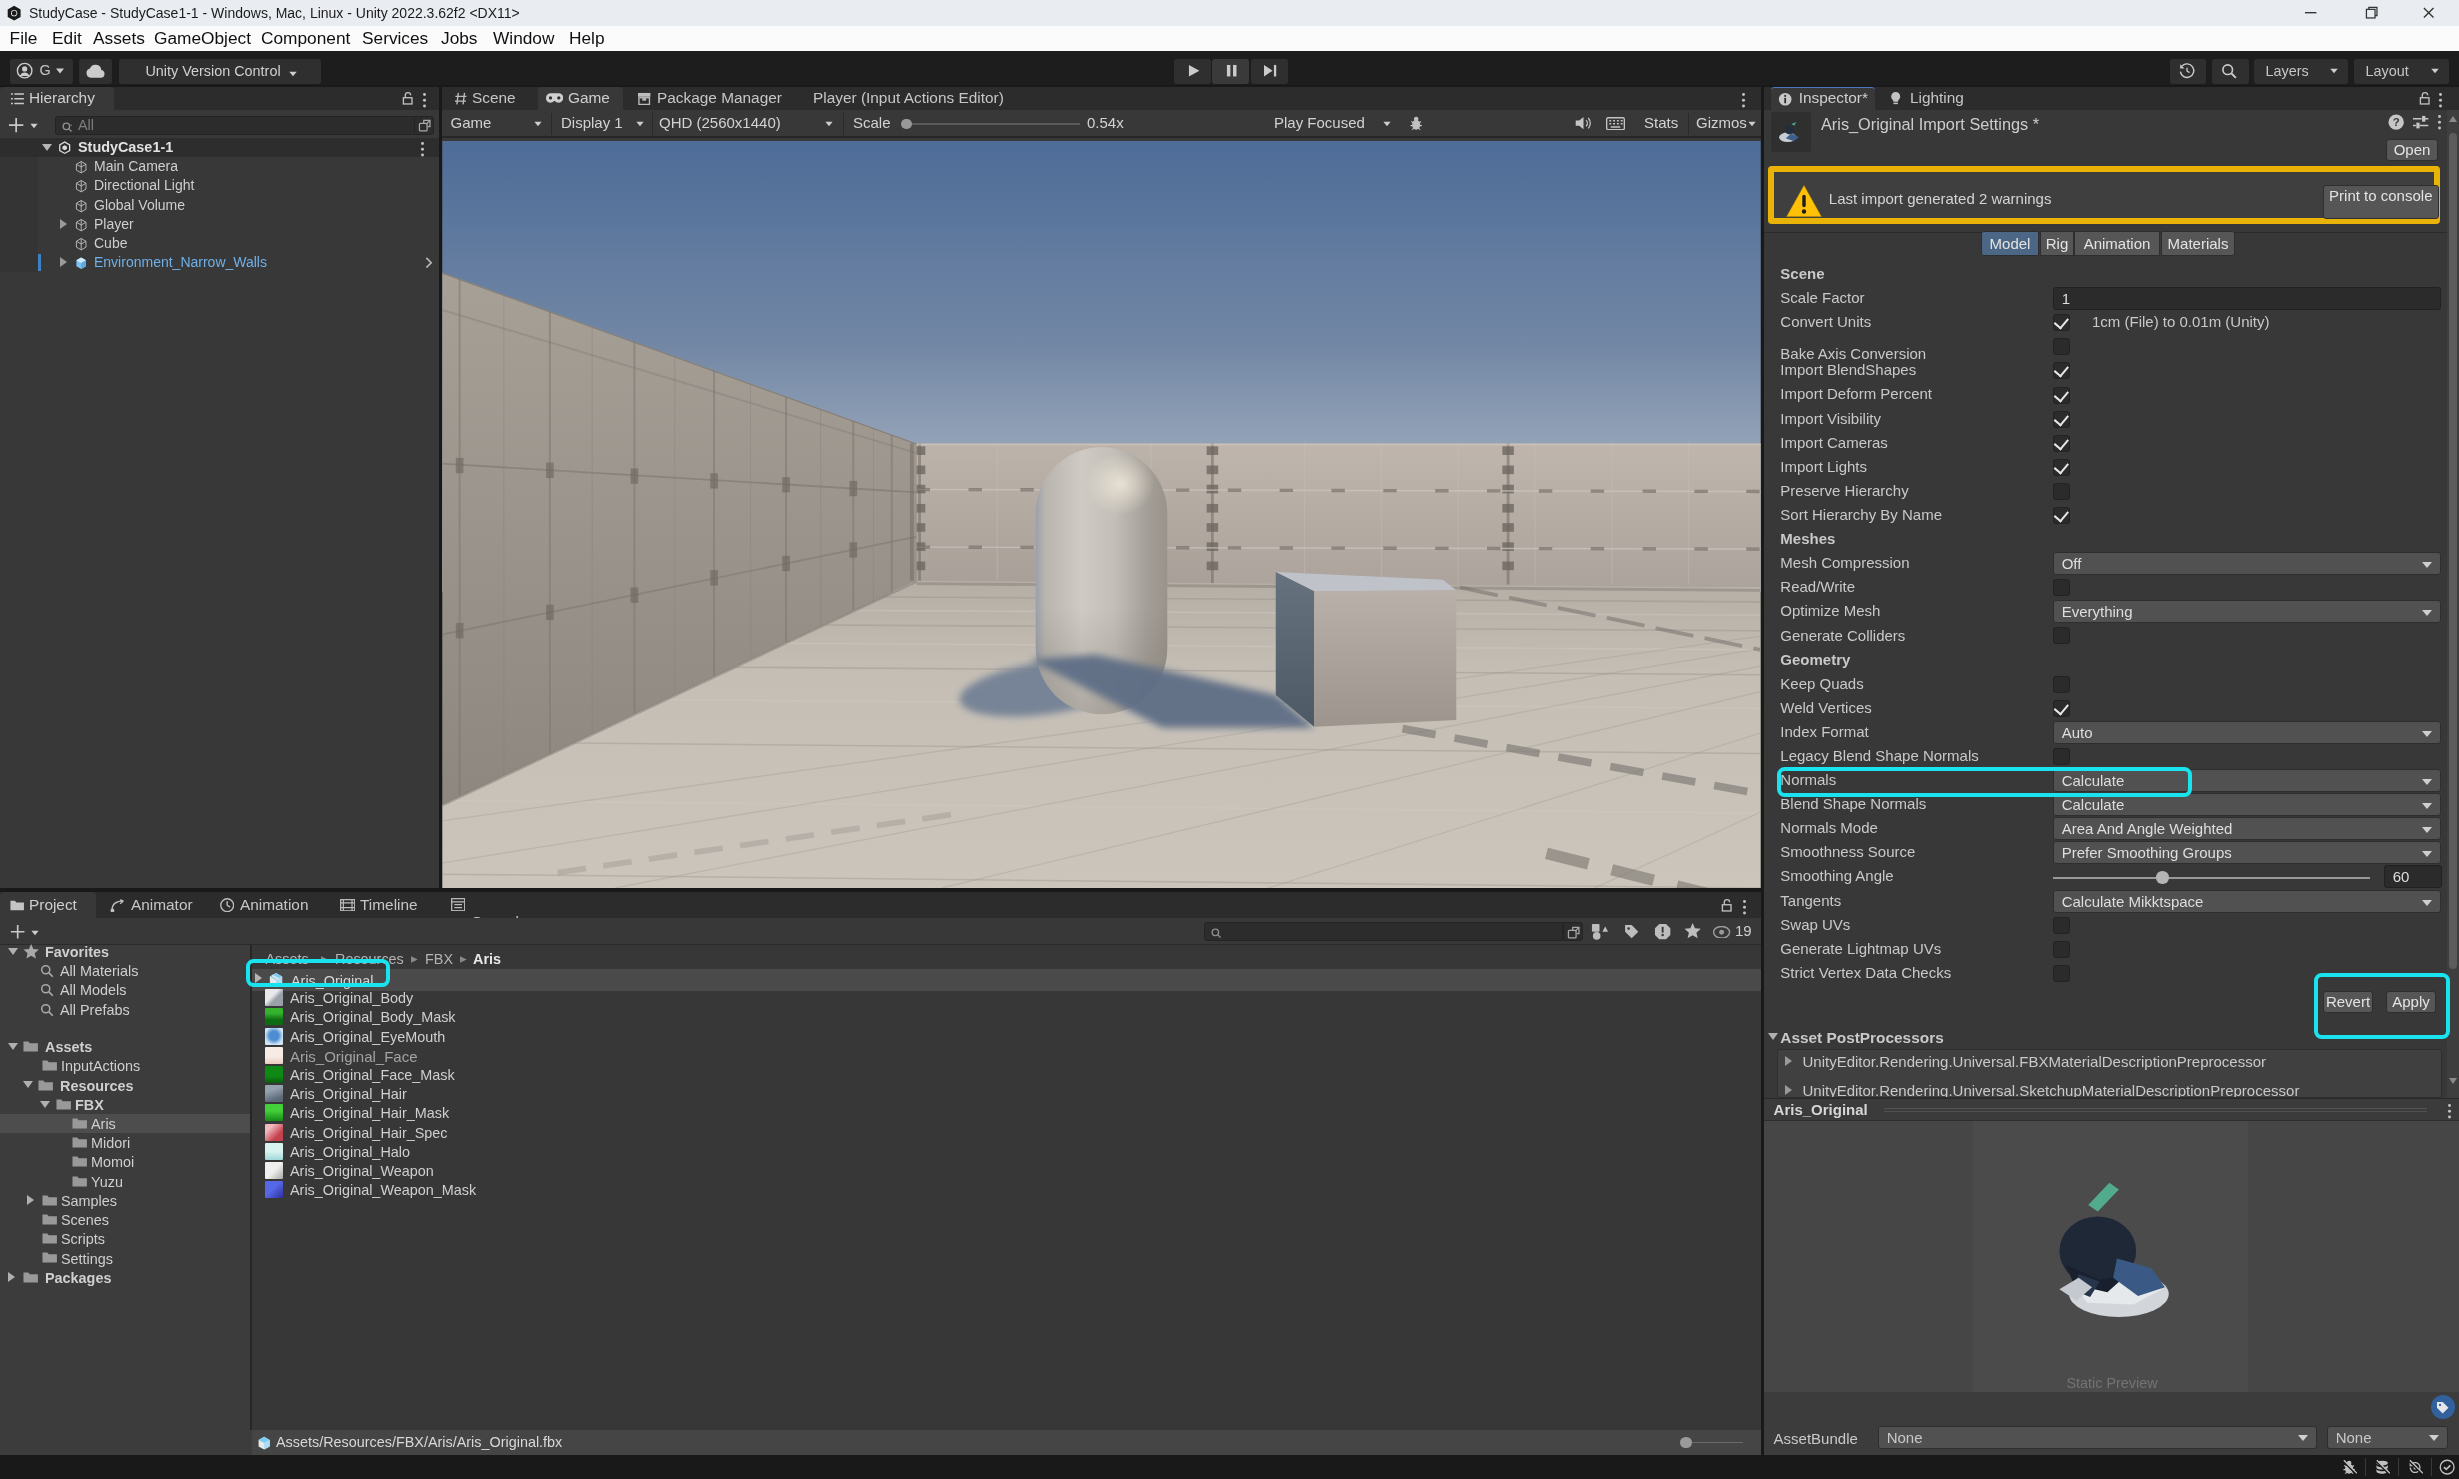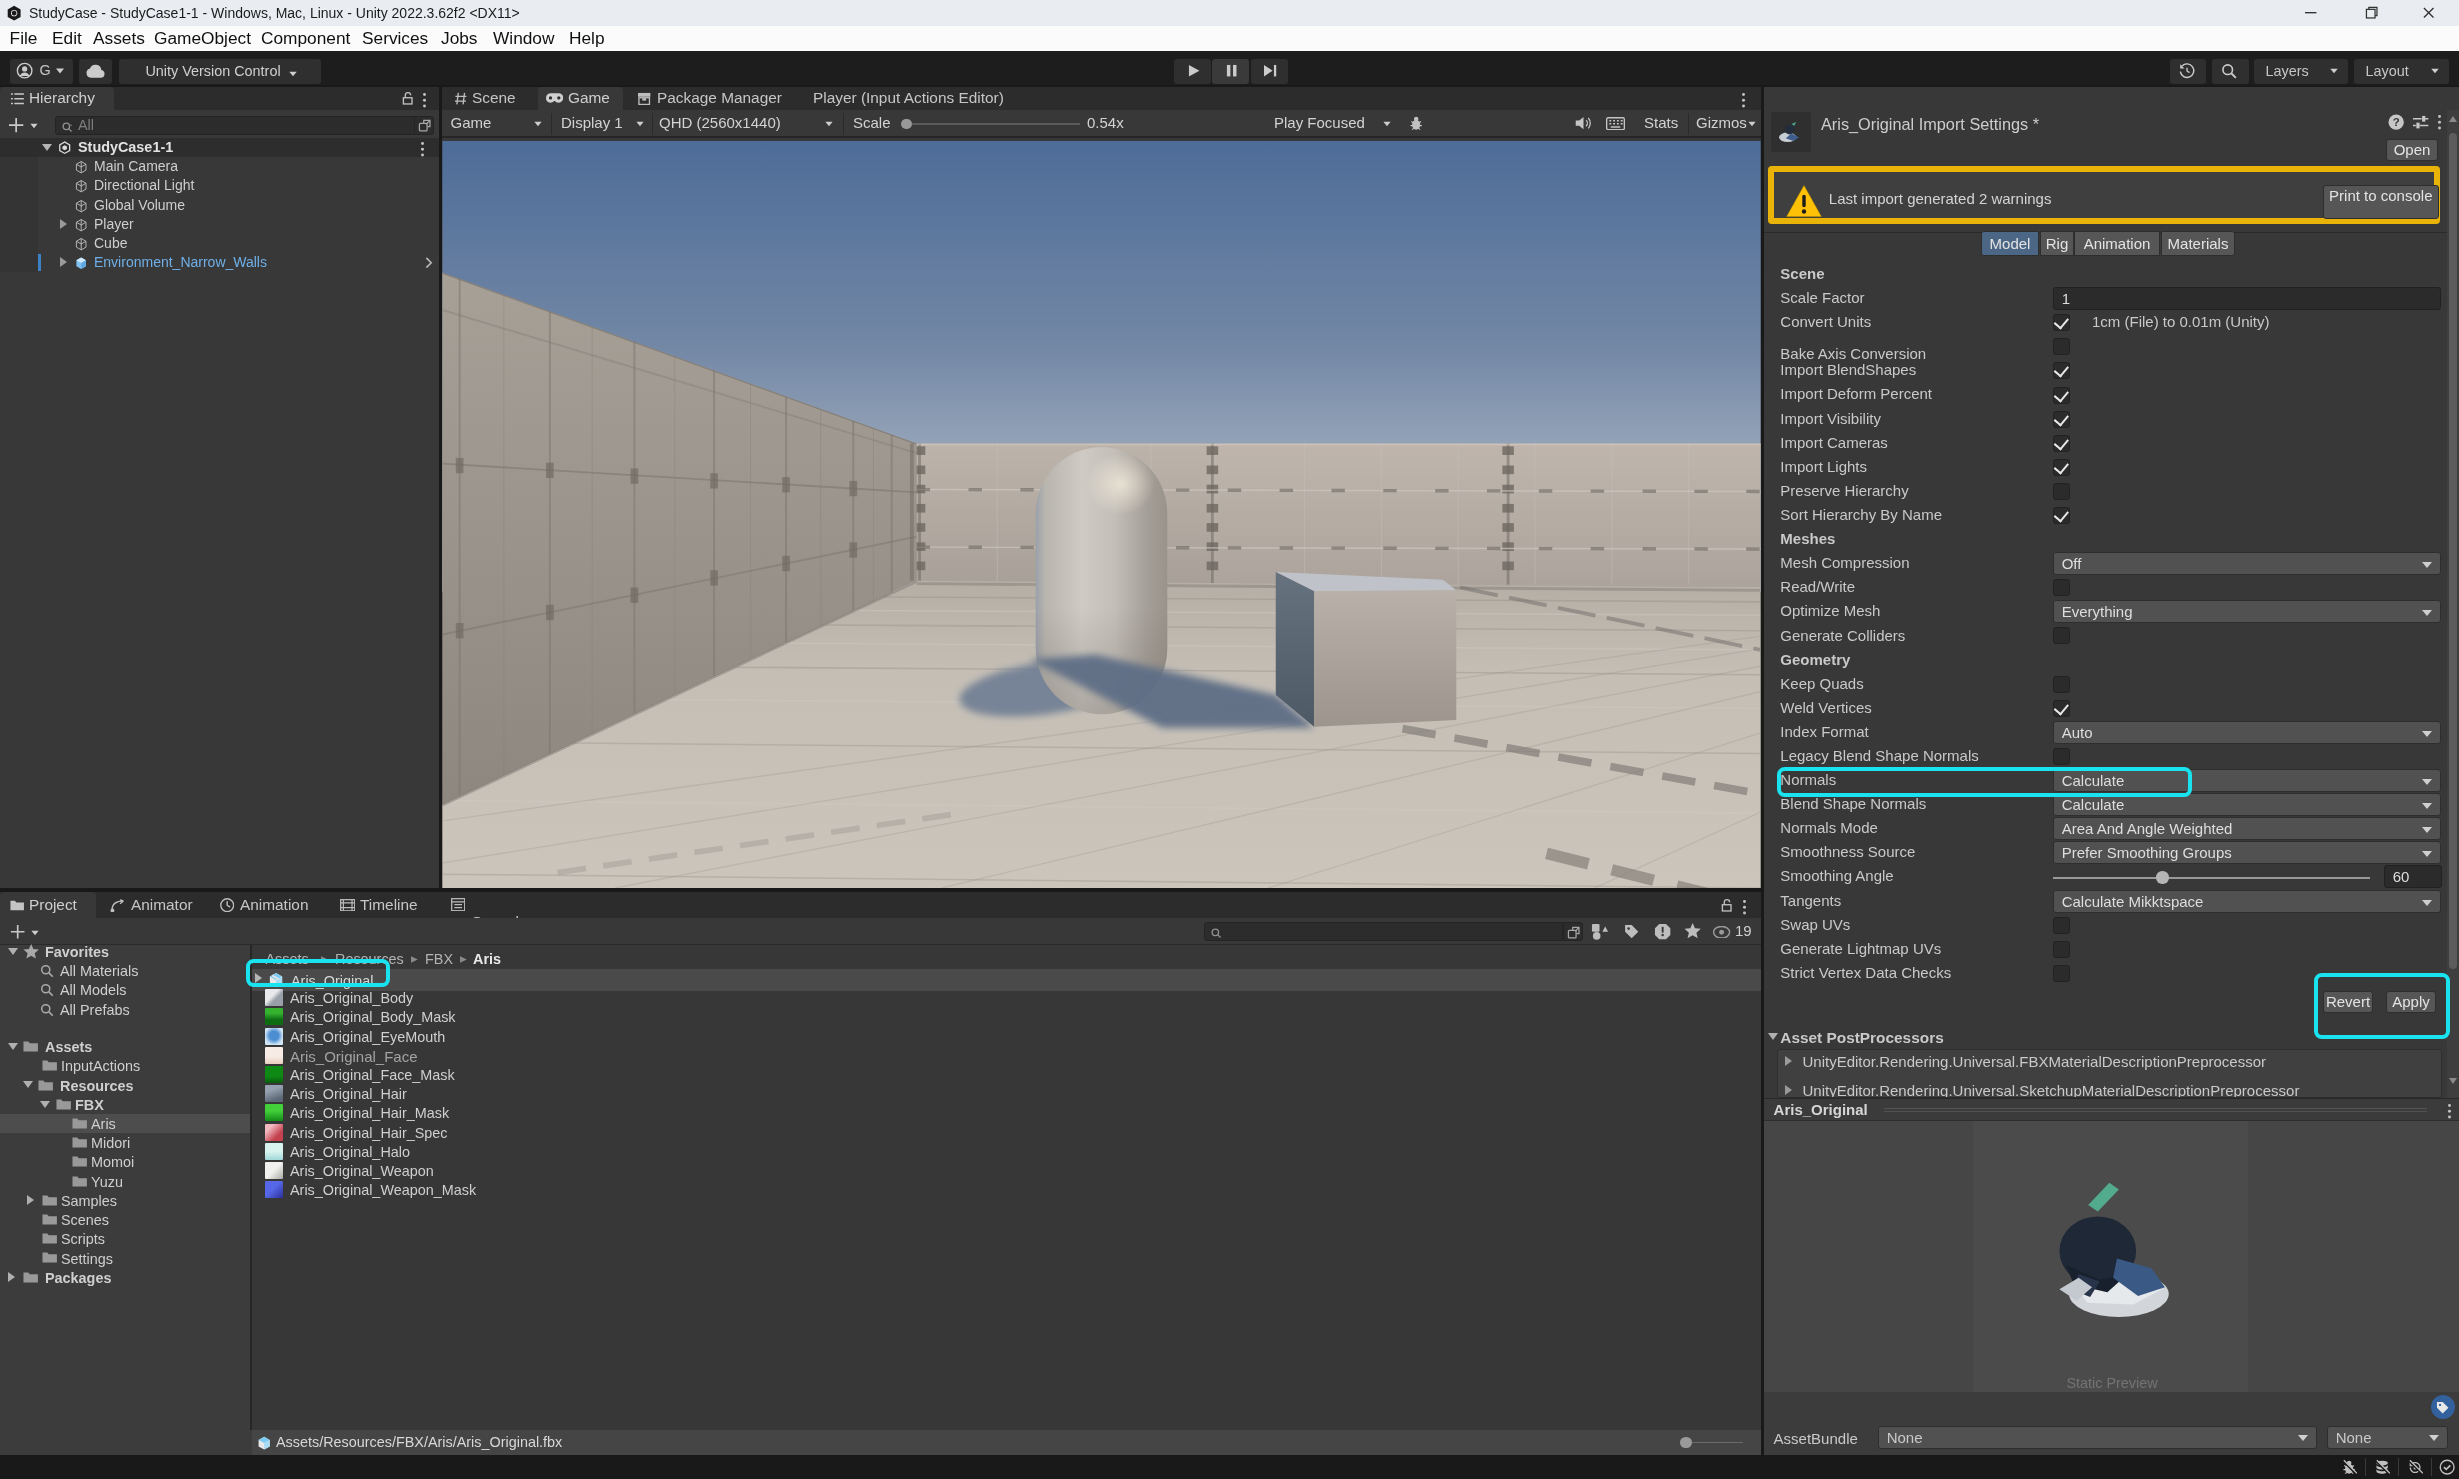--- a/index.html
+++ b/index.html
@@ -421,20 +421,40 @@
   <rect x="618" y="319" width="137" height="278" rx="68.5" ry="68.5" fill="url(#capv)"></rect>
   <ellipse cx="706" cy="357" rx="36" ry="32" fill="url(#caphl)"></ellipse>
   <polygon points="868,577 908,611 750,611 612,540 680,535" fill="#5e6e86" opacity="0.95" filter="url(#soft4)"></polygon>
   <polygon points="868,449 1042,457 1056,468 908,469" fill="#bfc3c9"></polygon>
   <polygon points="868,449 908,469 908,610 868,577" fill="url(#cubeleft)"></polygon>
   <polygon points="908,469 1056,468 1056,603 908,610" fill="url(#cubefront)"></polygon>
  </svg>
 </div>
 
 <div class="panel" style="left:1764px;top:87px;width:696px;height:1368px;">
+ <div class="tabstrip" style="left:0;top:0;width:696px;height:23px;background:#2c2c2c;">
+  <div class="tab" style="left:6.7px;width:104px;border-top:1.9px solid #4a79c2;">
+   <svg class="abs" style="left:7.7px;top:3.8px" width="14.4" height="14.4" viewBox="0 0 16 16">
+            <circle cx="8" cy="8" r="7" fill="#c8c8c8"></circle>
+            <rect x="7" y="6.5" width="2" height="6" fill="#2c2c2c"></rect>
+            <rect x="7" y="3.2" width="2" height="2.2" fill="#2c2c2c"></rect>
+          </svg>
+   <span class="abs" style="left:28px;top:1px;">Inspector*</span>
+  </div>
+  <svg class="abs" style="left:125px;top:3.8px" width="13.4" height="14.4" viewBox="0 0 14 16">
+          <path fill="#c2c2c2" d="M7 1a5 5 0 0 1 5 5c0 2-1.2 3-2 4.2-.4.6-.5 1-.5 1.8h-5c0-.8-.1-1.2-.5-1.8C3.2 9 2 8 2 6a5 5 0 0 1 5-5z"></path>
+          <rect x="4.5" y="13" width="5" height="1.6" fill="#c2c2c2"></rect>
+        </svg>
+  <span class="abs" style="left:146px;top:1.9px;color:#c6c6c6;font-size:15.4px;">Lighting</span>
+  <svg class="abs" style="left:654px;top:4.8px" width="13.4" height="13.4" viewBox="0 0 14 14">
+          <rect x="2.5" y="6" width="9" height="6.5" fill="none" stroke="#c0c0c0" stroke-width="1.4"></rect>
+          <path d="M4.5 6V3.5a2.8 2.8 0 0 1 5.6 0" fill="none" stroke="#c0c0c0" stroke-width="1.4"></path>
+        </svg>
+  <span class="kebab abs" style="left:675px;top:5.8px;"></span>
+ </div>
  <div class="abs" style="left:6.7px;top:25px;width:40px;height:40px;background:#2f2f2f;border-radius:2.9px;">
    <svg class="abs" style="left:7.7px;top:9.6px" width="25" height="21" viewBox="0 0 26 22">
           <ellipse cx="10" cy="16" rx="9" ry="5" fill="#c7cdd4"></ellipse>
           <circle cx="12" cy="8" r="5" fill="#232d3b"></circle>
           <path fill="#3d5e8c" d="M14 12l8 4-6 4-8-3z"></path>
           <path fill="#57c4a8" d="M14 2l5-2-2 4z" opacity="0.8"></path>
         </svg>
  </div>
  <span class="abs" style="left:57px;top:28px;color:#cdcdcd;font-size:16.3px;">Aris_Original Import Settings *</span>
  <svg class="abs" style="left:624px;top:27px" width="16.3" height="16.3" viewBox="0 0 17 17">

